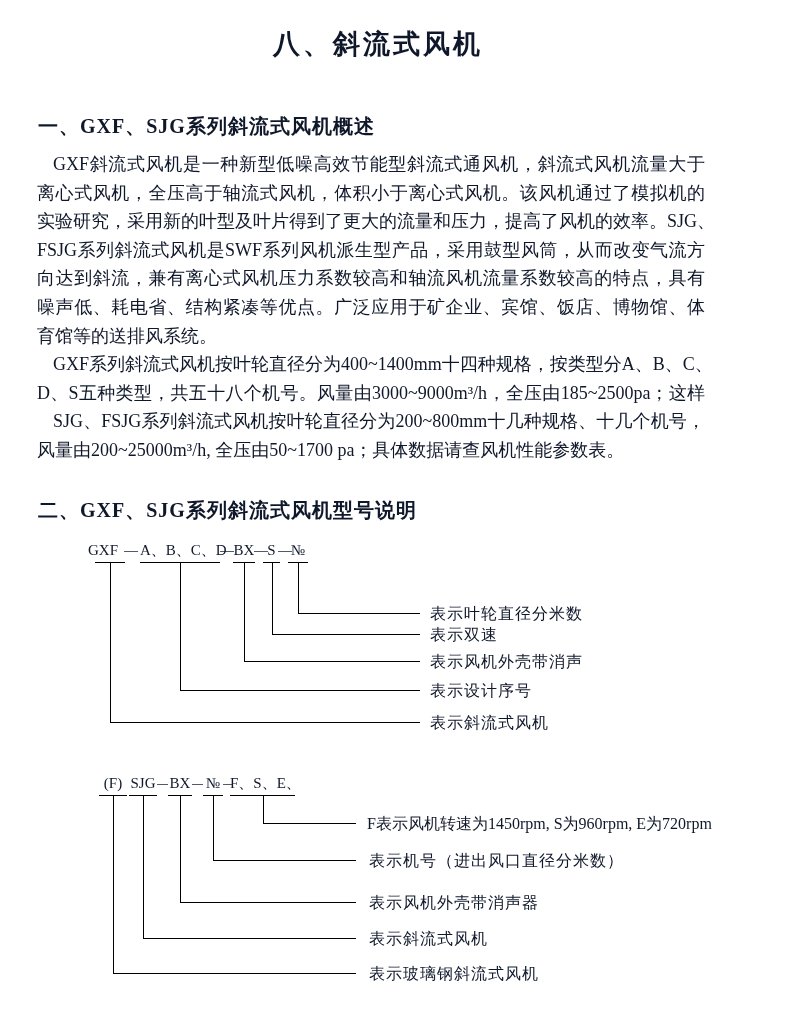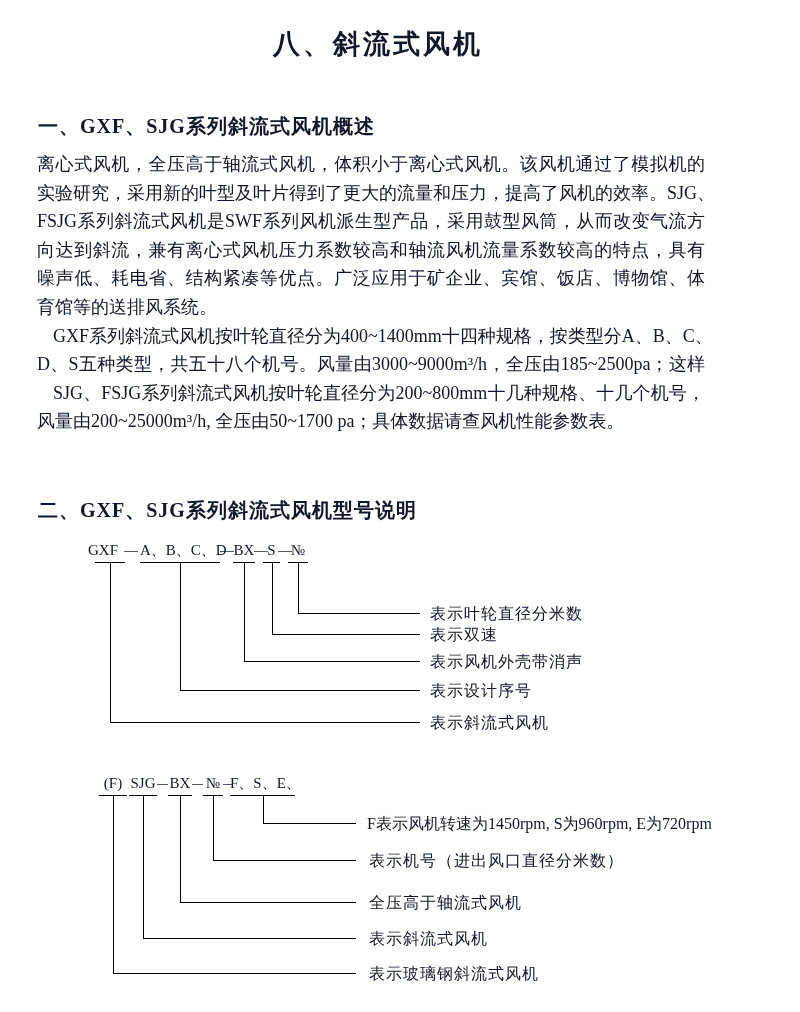--- a/index.html
+++ b/index.html
@@ -48,20 +48,21 @@
 <body>
 
 <div class="page">
 
   <div class="abs main-title">八、斜流式风机</div>
 
 
   <div class="abs sec-heading h1">一、GXF、SJG系列斜流式风机概述</div>
 
   <div class="abs bodytext">
+    <div class="ln indent">GXF斜流式风机是一种新型低噪高效节能型斜流式通风机，斜流式风机流量大于</div>
     <div class="ln">离心式风机，全压高于轴流式风机，体积小于离心式风机。该风机通过了模拟机的</div>
     <div class="ln">实验研究，采用新的叶型及叶片得到了更大的流量和压力，提高了风机的效率。SJG、</div>
     <div class="ln">FSJG系列斜流式风机是SWF系列风机派生型产品，采用鼓型风筒，从而改变气流方</div>
     <div class="ln">向达到斜流，兼有离心式风机压力系数较高和轴流风机流量系数较高的特点，具有</div>
     <div class="ln">噪声低、耗电省、结构紧凑等优点。广泛应用于矿企业、宾馆、饭店、博物馆、体</div>
     <div class="ln last">育馆等的送排风系统。</div>
     <div class="ln indent">GXF系列斜流式风机按叶轮直径分为400~1400mm十四种规格，按类型分A、B、C、</div>
     <div class="ln">D、S五种类型，共五十八个机号。风量由3000~9000m³/h，全压由185~2500pa；这样</div>
     <div class="ln indent">SJG、FSJG系列斜流式风机按叶轮直径分为200~800mm十几种规格、十几个机号，</div>
     <div class="ln last">风量由200~25000m³/h, 全压由50~1700 pa；具体数据请查风机性能参数表。</div>
@@ -123,18 +124,18 @@
     <span class="seg" style="top:773px;left:168px;width:24px;">BX</span>
     <span class="dash" style="top:773px;left:192px;width:11px;">—</span>
     <span class="seg" style="top:773px;left:203px;width:20px;">№</span>
     <span class="dash" style="top:773px;left:223px;width:10px;">—</span>
     <span class="seg" style="top:773px;left:230px;width:65px;">F、S、E、</span>
   </div>
 
   <div>
     <div class="dlabel tight" style="top:814px;left:367px;">F表示风机转速为1450rpm, S为960rpm, E为720rpm</div>
     <div class="dlabel" style="top:851px;left:369px;">表示机号（进出风口直径分米数）</div>
-    <div class="dlabel" style="top:893px;left:369px;">全压高于轴流式风机</div>
+    <div class="dlabel" style="top:893px;left:369px;">表示风机外壳带消声器</div>
     <div class="dlabel" style="top:929px;left:369px;">表示斜流式风机</div>
     <div class="dlabel" style="top:964px;left:369px;">表示玻璃钢斜流式风机</div>
   </div>
 
 </div>
 
 </body></html>

